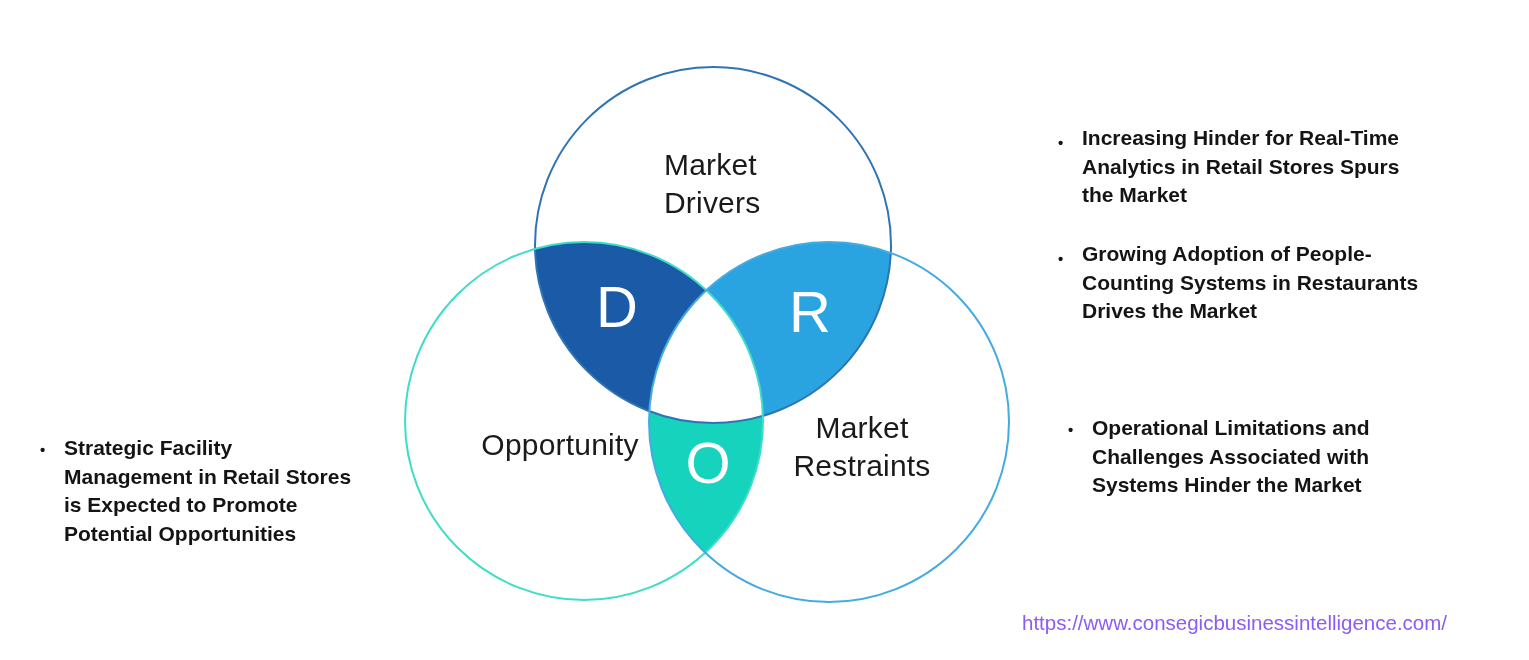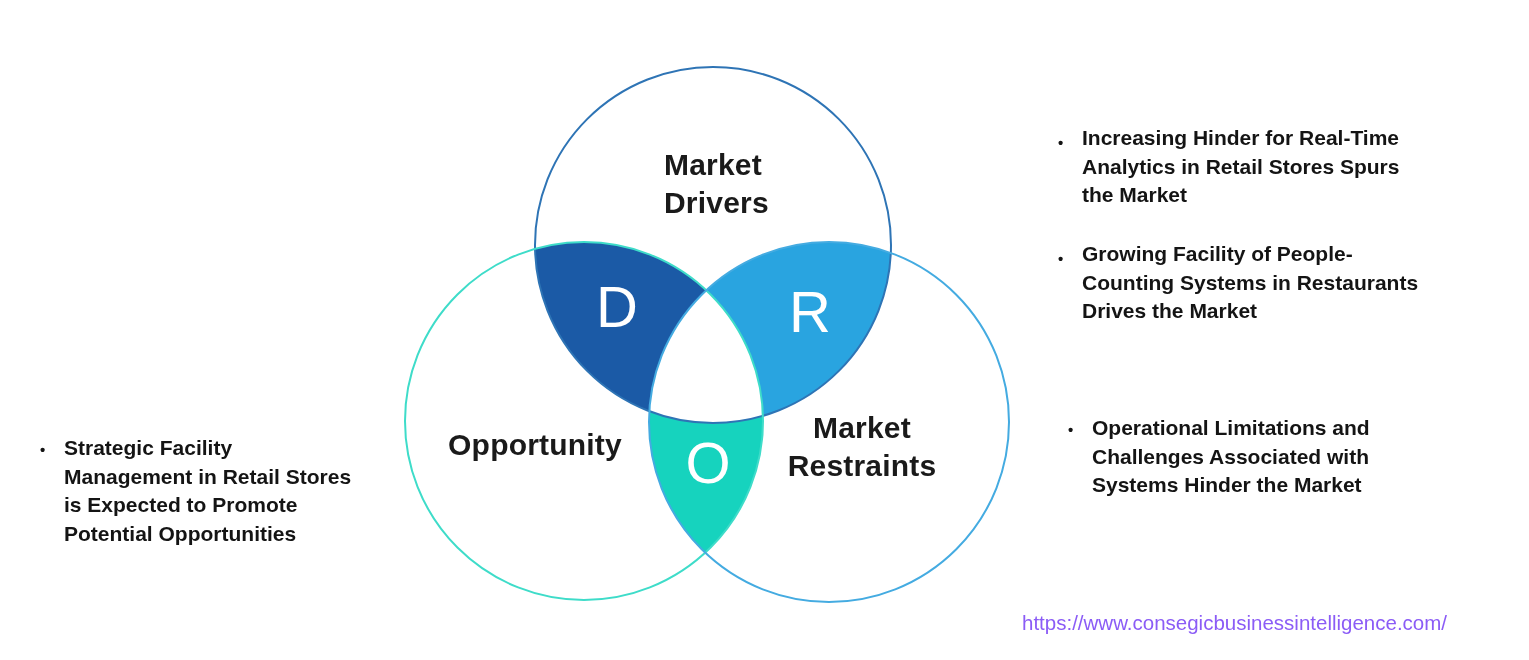--- a/index.html
+++ b/index.html
@@ -13,21 +13,21 @@
     color: #161616;
   }
   .venn-svg { position: absolute; left: 0; top: 0; }
 
   .abs { position: absolute; }
   .preline { white-space: pre-line; }
 
   .venn-label {
     font-size: 30px;
     line-height: 38px;
-    font-weight: 700;
+    font-weight: 400;
     color: #1a1a1a;
     letter-spacing: 0.2px;
   }
   .venn-letter {
     position: absolute;
     transform: translate(-50%, -50%);
     font-size: 58px;
     line-height: 58px;
     font-weight: 400;
     color: #ffffff;
@@ -92,21 +92,21 @@
     </g>
 
     <circle cx="713" cy="245" r="178" fill="none" stroke-width="2" stroke="#2E74B5"></circle>
     <circle cx="584" cy="421" r="179" fill="none" stroke-width="2" stroke="#3EDCC9"></circle>
     <circle cx="829" cy="422" r="180" fill="none" stroke-width="2" stroke="#44ABE1"></circle>
   </svg>
 
   <div class="abs venn-label preline" style="left:664px; top:146px; text-align:left;">Market
 Drivers</div>
 
-  <div class="abs venn-label" style="left:425px; top:426px; width:220px; text-align:center;">Opportunity</div>
+  <div class="abs venn-label" style="left:450px; top:426px; width:220px; text-align:center;">Opportunity</div>
 
   <div class="abs venn-label preline" style="left:752px; top:409px; width:220px; text-align:center;">Market
 Restraints</div>
 
   <div class="venn-letter" style="left:617px; top:307px;">D</div>
   <div class="venn-letter" style="left:810px; top:312px;">R</div>
   <div class="venn-letter" style="left:708px; top:463px;">O</div>
 
   <div class="abs note" style="left:40px; top:434px; width:350px;">
     <span class="marker">•</span>
@@ -118,21 +118,21 @@
 
   <div class="abs note" style="left:1058px; top:124px; width:408px;">
     <span class="marker low">•</span>
     <span class="txt preline">Increasing Hinder for Real-Time
 Analytics in Retail Stores Spurs
 the Market</span>
   </div>
 
   <div class="abs note" style="left:1058px; top:240px; width:408px;">
     <span class="marker low">•</span>
-    <span class="txt preline">Growing Facility of People-
+    <span class="txt preline">Growing Adoption of People-
 Counting Systems in Restaurants
 Drives the Market</span>
   </div>
 
   <div class="abs note" style="left:1068px; top:414px; width:408px;">
     <span class="marker">•</span>
     <span class="txt preline">Operational Limitations and
 Challenges Associated with
 Systems Hinder the Market</span>
   </div>

